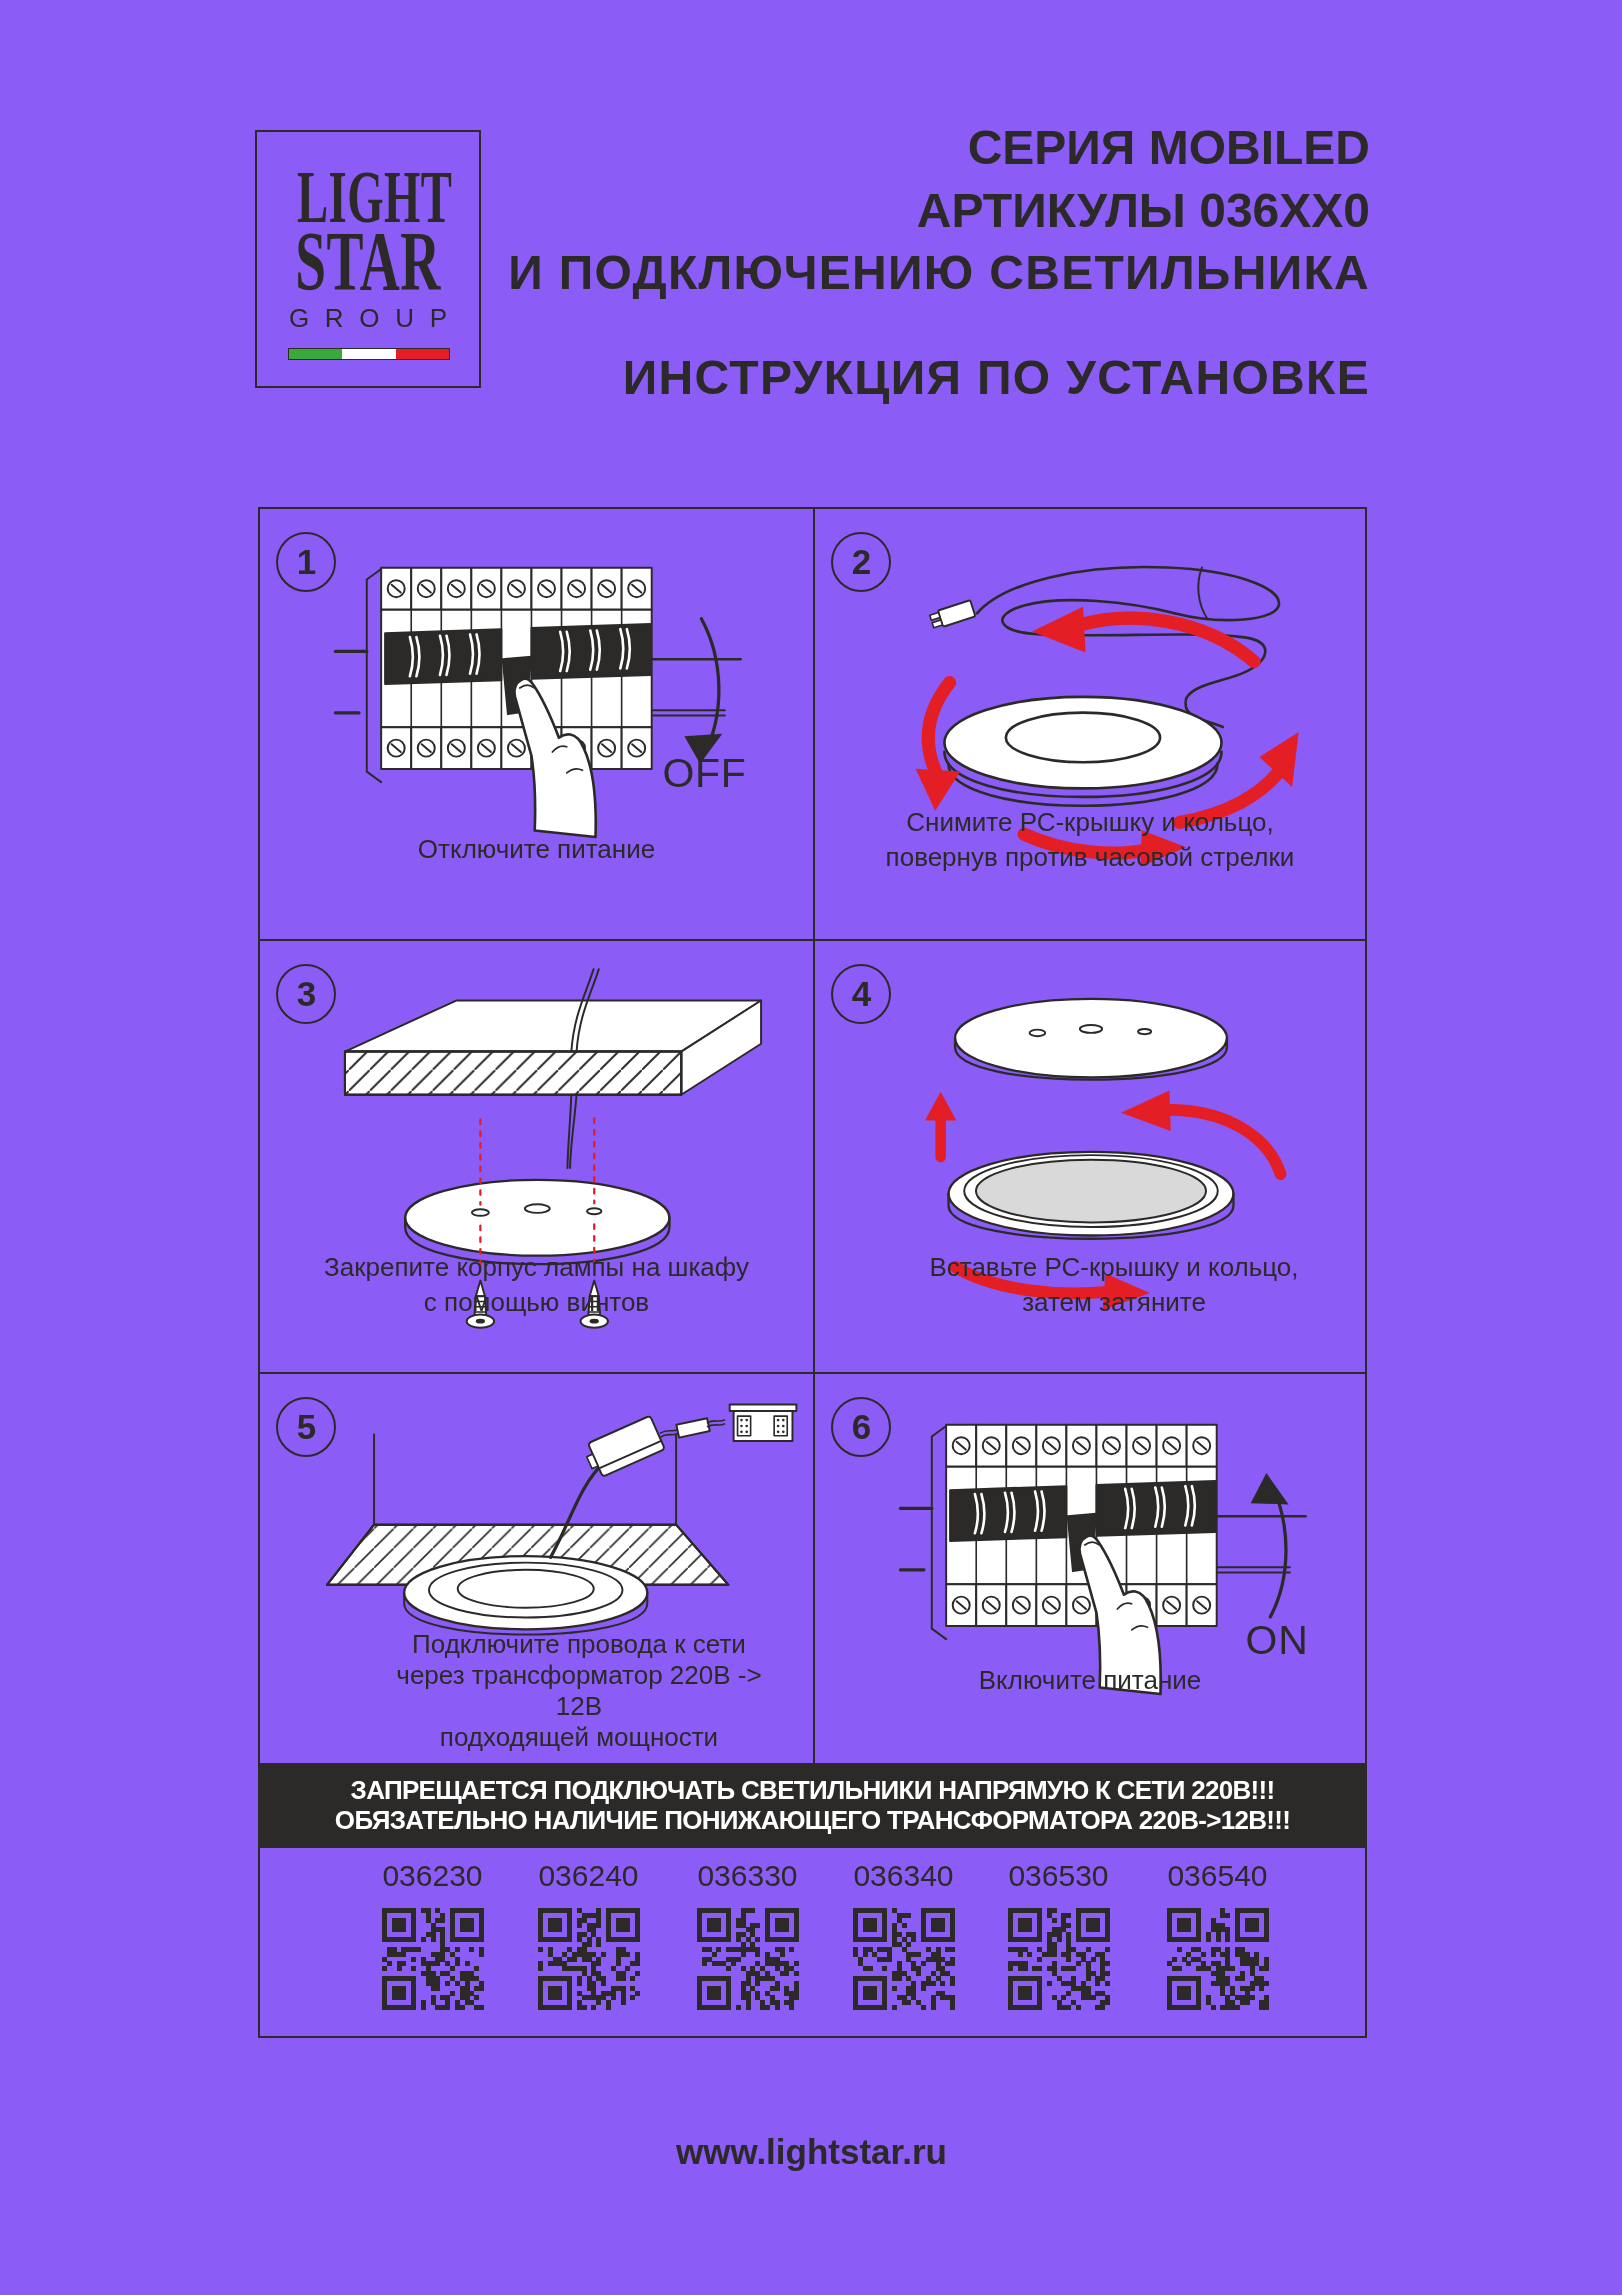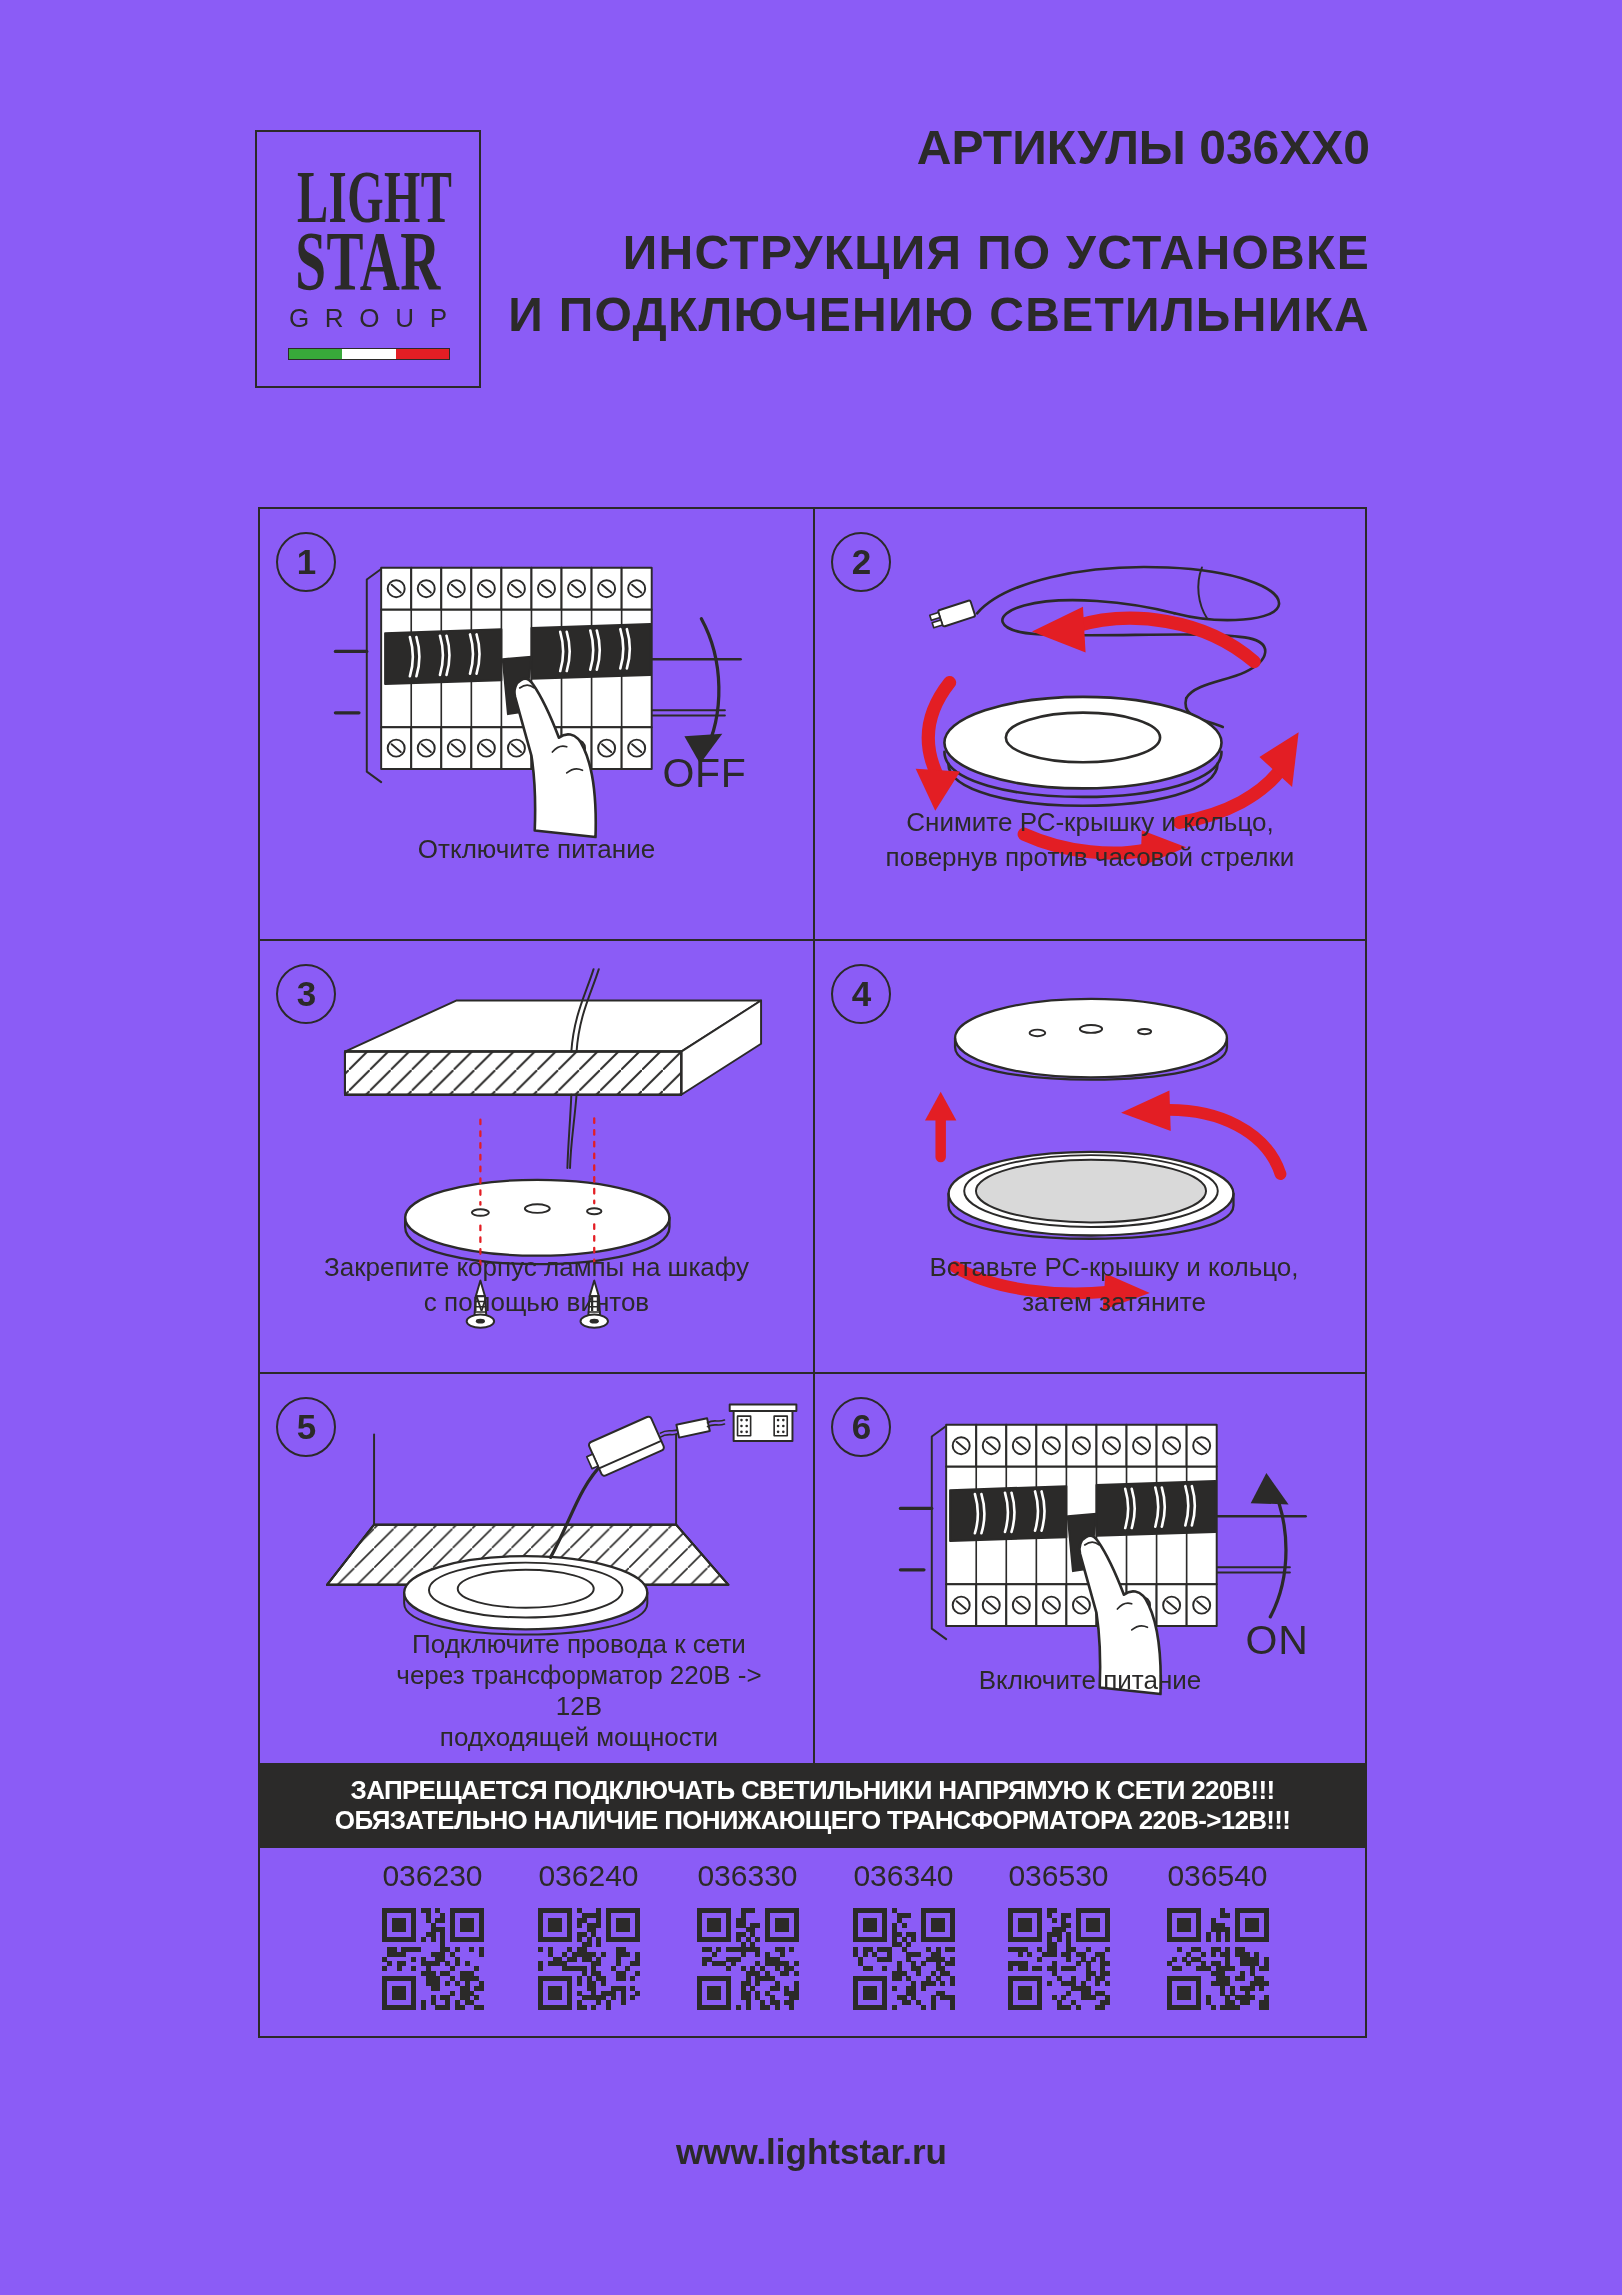--- a/index.html
+++ b/index.html
@@ -47,23 +47,24 @@
     <div class="abs logo-word logo-star">STAR</div>
     <div class="abs logo-group">GROUP</div>
     <div class="abs logo-flag">
       <div style="background:#38a93a"></div>
         <div style="background:#ffffff"></div>
         <div style="background:#e31e24"></div>
     </div>
   </div>
 
   <div class="abs hdr">
+    <div class="hdr-series">СЕРИЯ MOBILED</div>
     <div class="hdr-series">АРТИКУЛЫ 036ХХ0</div>
+    <div class="hdr-title" style="margin-top:0;">И ПОДКЛЮЧЕНИЮ СВЕТИЛЬНИКА</div>
     <div class="hdr-title">ИНСТРУКЦИЯ ПО УСТАНОВКЕ</div>
-    <div class="hdr-title" style="margin-top:0;">И ПОДКЛЮЧЕНИЮ СВЕТИЛЬНИКА</div>
   </div>
 
   <div class="abs grid">
     <div class="abs ink" style="left:553px;top:0;width:2px;height:1254px;"></div>
     <div class="abs ink" style="left:0;top:430px;width:1105px;height:2px;"></div>
     <div class="abs ink" style="left:0;top:863px;width:1105px;height:2px;"></div>
 
     <div class="cell" style="left:0;top:0;width:553px;height:430px;">
       <div class="abs numcircle">1</div>
       <svg class="abs" style="left:75px;top:47px;" width="406" height="281" viewBox="0 0 620 430" fill="none" stroke="#2b2a29" stroke-width="3" stroke-linecap="round" stroke-linejoin="round">

